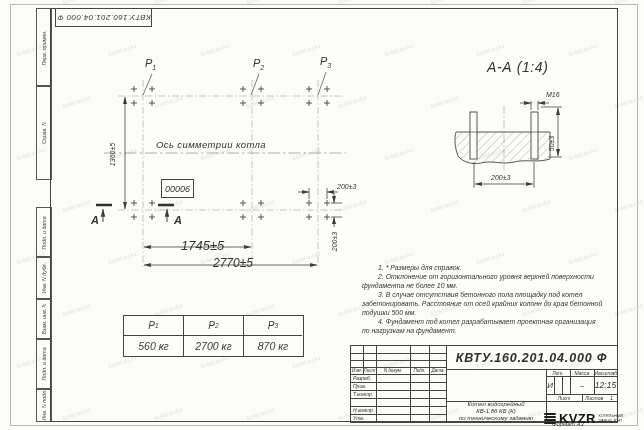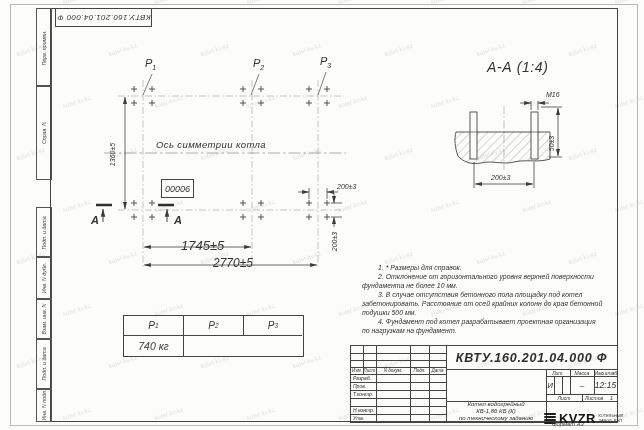--- a/index.html
+++ b/index.html
@@ -237,21 +237,23 @@
         <sub style="font-size:6.5px;">1</sub>
       </div>
     <div class="cell" style="left:60px;top:0;width:59px;height:19px;border-bottom:1px solid #45453f;font-size:10px;">
       <span>P</span>
         <sub style="font-size:6.5px;">2</sub>
       </div>
     <div class="cell" style="left:120px;top:0;width:58px;height:19px;border-bottom:1px solid #45453f;border-right:none;font-size:10px;">
       <span>P</span>
         <sub style="font-size:6.5px;">3</sub>
       </div>
-    <div class="cell" style="left:0;top:20px;width:59px;height:20px;font-size:10.5px;">740 кг</div>
+    <div class="cell" style="left:0;top:20px;width:59px;height:20px;font-size:10.5px;">560 кг</div>
+    <div class="cell" style="left:60px;top:20px;width:59px;height:20px;font-size:10.5px;">2700 кг</div>
+    <div class="cell" style="left:120px;top:20px;width:58px;height:20px;border-right:none;font-size:10.5px;">870 кг</div>
   </div>
 
   <div class="notes">
     <div class="indent">1. * Размеры для справок.</div>
     <div class="indent">2. Отклонение от горизонтального уровня верхней поверхности</div>
     <div>фундамента не более 10 мм.</div>
     <div class="indent">3. В случае отсутствия бетонного пола площадку под котел</div>
     <div>забетонировать. Расстояние от осей крайних колонн до края бетонной</div>
     <div>подушки 500 мм.</div>
     <div class="indent">4. Фундамент под котел разрабатывает проектная организация</div>

